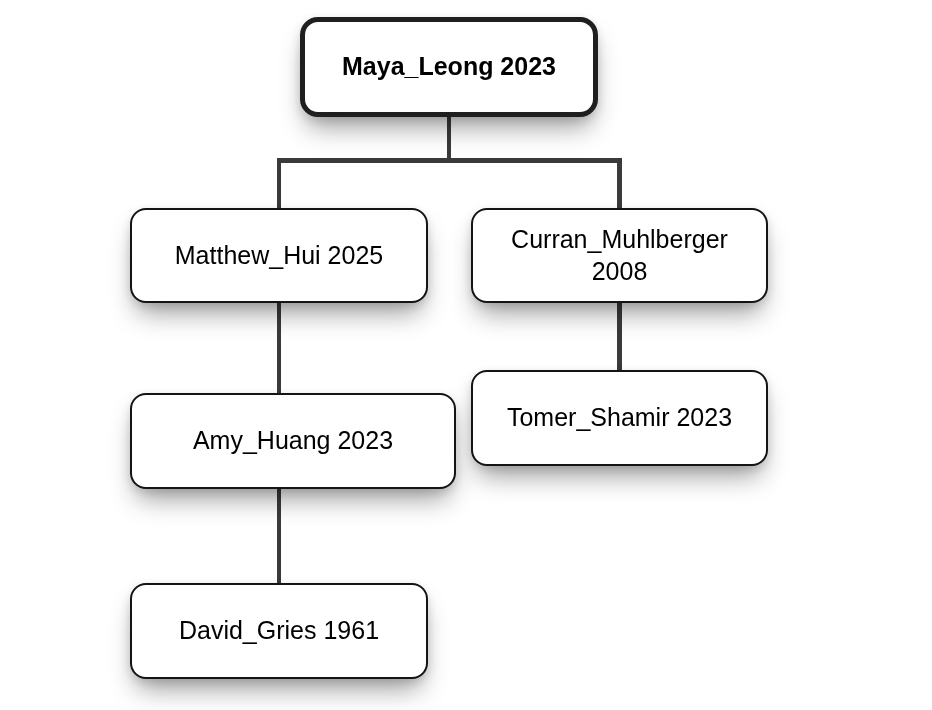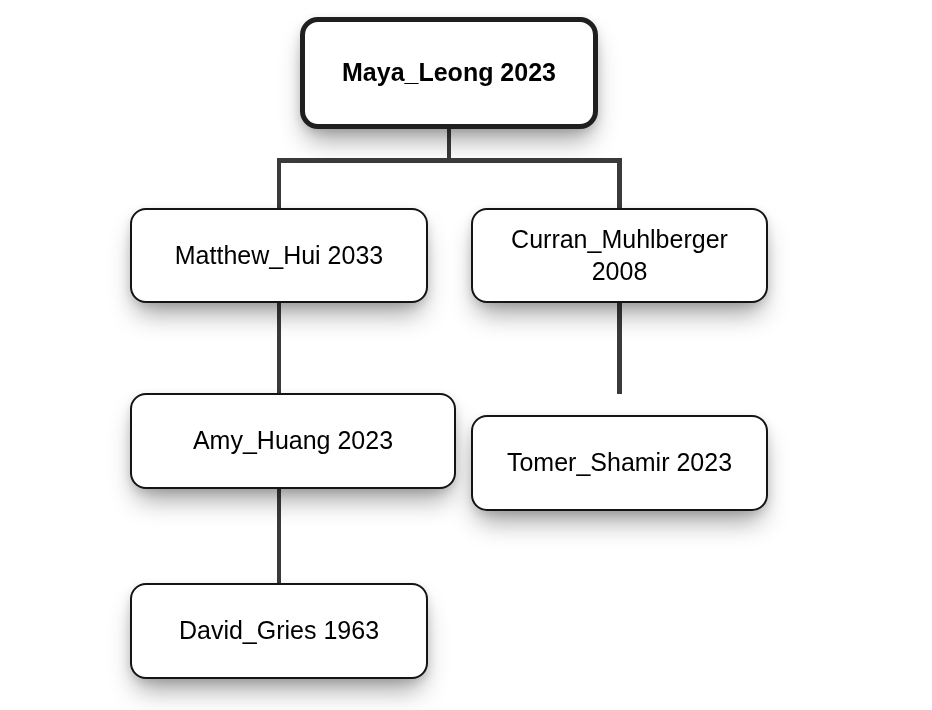--- a/index.html
+++ b/index.html
@@ -54,37 +54,37 @@
 <div class="stage">
 
   <div class="edge" style="left:446.75px; top:117px; width:4.5px; height:45px;"></div>
   <div class="edge" style="left:276.75px; top:158px; width:345.25px; height:4.5px;"></div>
   <div class="edge" style="left:276.75px; top:158px; width:4.5px; height:51px;"></div>
   <div class="edge" style="left:617.25px; top:158px; width:4.5px; height:51px;"></div>
   <div class="edge" style="left:276.75px; top:302px; width:4.5px; height:92px;"></div>
   <div class="edge" style="left:617.25px; top:302px; width:4.5px; height:92px;"></div>
   <div class="edge" style="left:276.75px; top:488px; width:4.5px; height:96px;"></div>
 
-  <div class="node root" style="left:300px; top:17px; width:298px; height:112px;">
+  <div class="node root" style="left:300px; top:17px; width:298px; height:100px;">
     <span class="label">Maya_Leong 2023</span>
   </div>
 
   <div class="node" style="left:130px; top:208px; width:298px; height:95px;">
-    <span class="label">Matthew_Hui 2033</span>
+    <span class="label">Matthew_Hui 2025</span>
   </div>
 
   <div class="node" style="left:471px; top:208px; width:297px; height:95px;">
     <span class="label">Curran_Muhlberger 2008</span>
   </div>
 
   <div class="node" style="left:130px; top:393px; width:326px; height:96px;">
     <span class="label">Amy_Huang 2023</span>
   </div>
 
-  <div class="node" style="left:471px; top:415px; width:297px; height:96px;">
+  <div class="node" style="left:471px; top:370px; width:297px; height:96px;">
     <span class="label">Tomer_Shamir 2023</span>
   </div>
 
   <div class="node" style="left:130px; top:583px; width:298px; height:96px;">
-    <span class="label">David_Gries 1963</span>
+    <span class="label">David_Gries 1961</span>
   </div>
 
 </div>
 
 </body></html>

